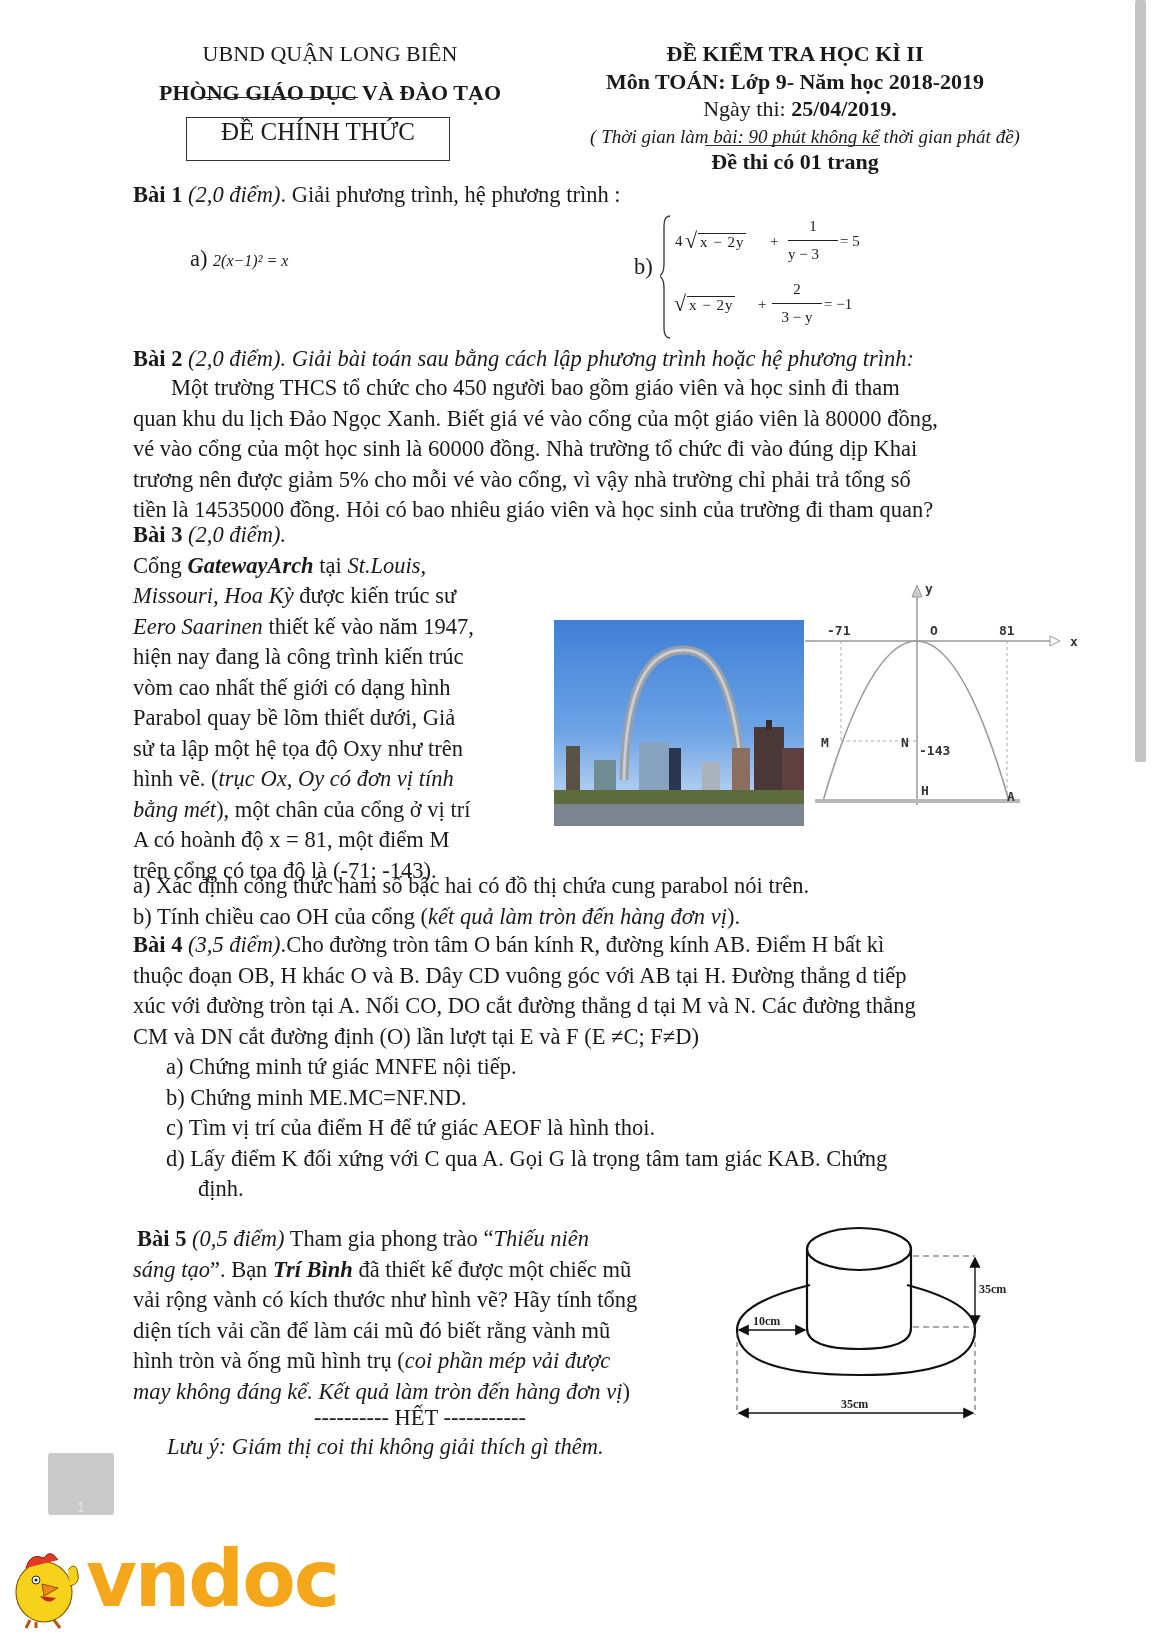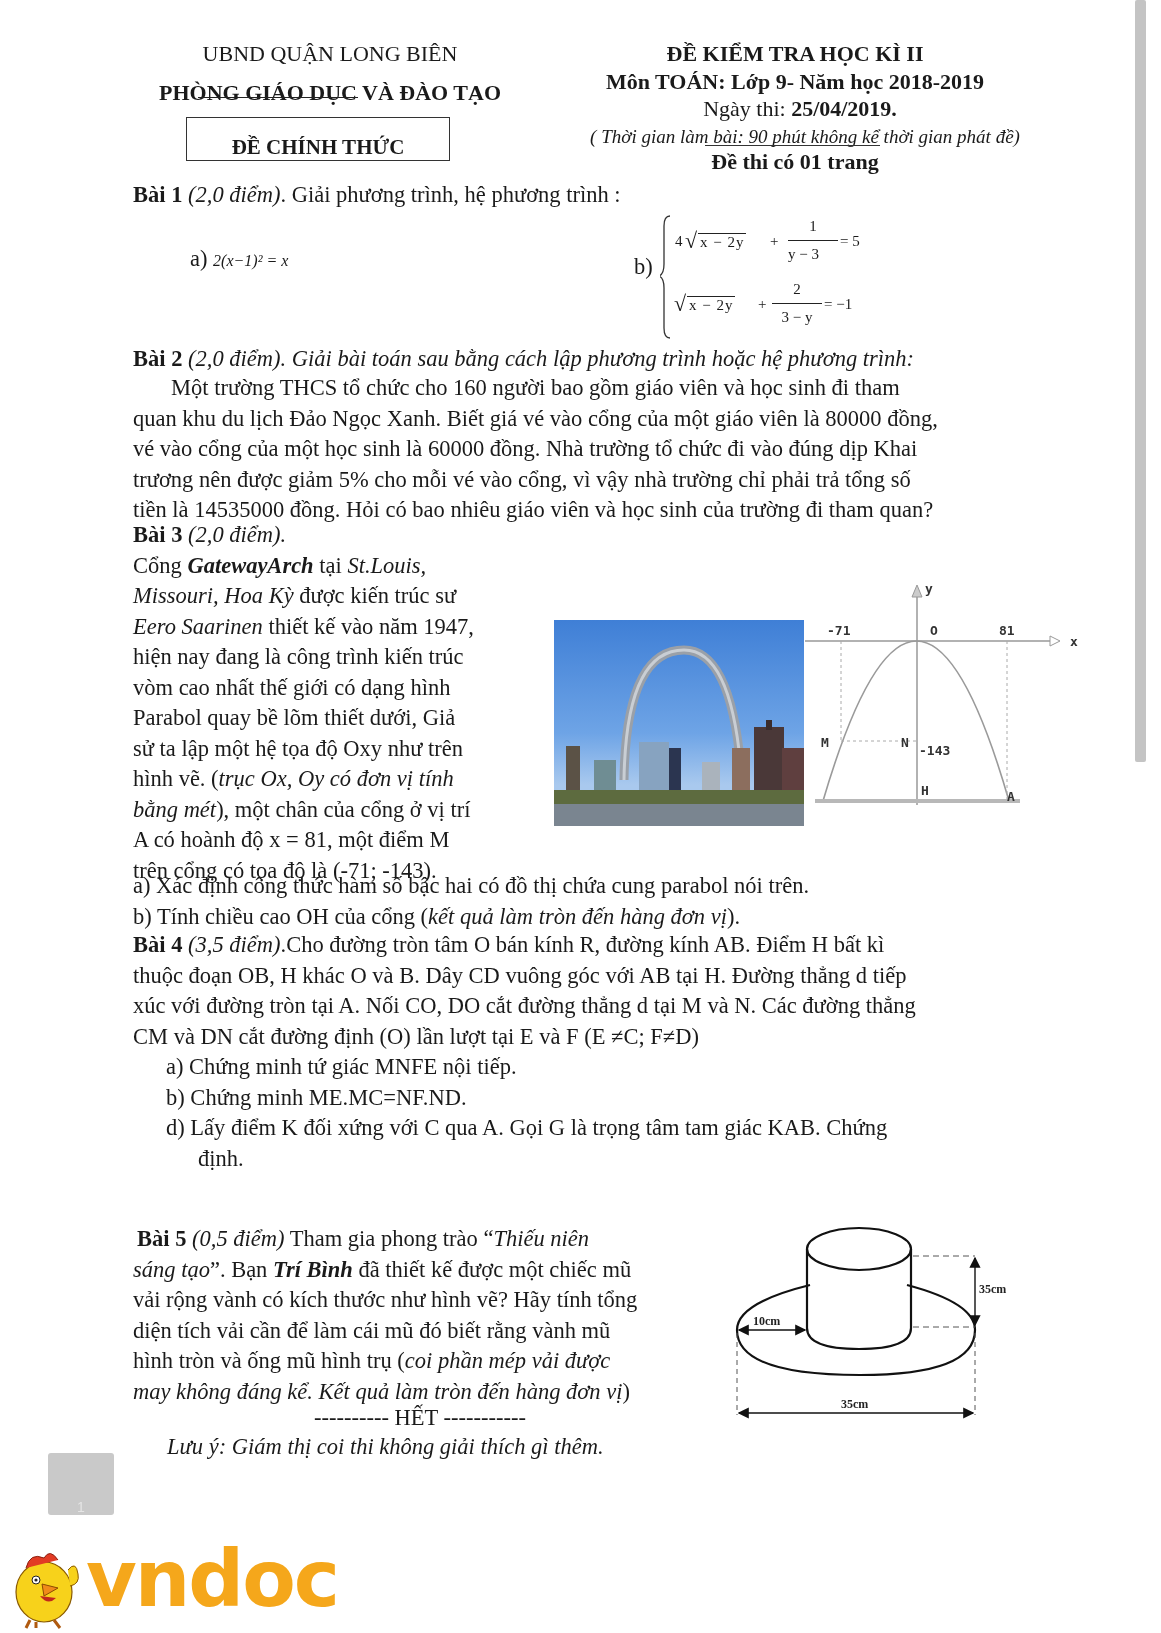--- a/index.html
+++ b/index.html
@@ -4,21 +4,21 @@
 <style>
   html, body { margin:0; padding:0; background:#ffffff; }
   body { width:1161px; height:1633px; position:relative; overflow:hidden;
          font-family:"Liberation Serif", "DejaVu Serif", serif; color:#1a1a1a; }
   .abs { position:absolute; }
   .hdr { font-size:22px; text-align:center; line-height:28px; }
   .b { font-weight:bold; }
   .i { font-style:italic; }
   .txt { font-size:22.5px; line-height:30.5px; }
   .official-box { border:1.5px solid #333; width:262px; height:42px; display:flex;
-                  align-items:flex-end; justify-content:center; font-weight:bold; font-size:21px; }
+                  align-items:flex-start; justify-content:center; font-weight:normal; font-size:25px; }
   .math { font-family:"Liberation Serif", serif; font-size:15px; }
   .scrollbar { background:#c4c4c4; border-radius:2px; }
   .page-badge { background:#c9c9c9; border-radius:3px; color:#e5e5e5; font-family:"Liberation Sans", sans-serif;
                 font-size:14px; display:flex; align-items:flex-end; justify-content:center; }
   .logo-text { font-family:"DejaVu Sans", sans-serif; font-weight:bold; color:#f5a71b; font-size:78px; letter-spacing:-2px; line-height:1; }
   .photo { overflow:hidden; background:linear-gradient(180deg,#3f7fd6 0%, #6ea4e6 55%, #a9c9ee 80%); }
 </style>
 </head>
 <body>
 
@@ -66,21 +66,21 @@
   <span class="abs" style="left:100px;top:18px;width:50px;border-top:1px solid #222;"></span>
   <span class="abs" style="left:100px;top:24px;width:50px;text-align:center;">3 − y</span>
   <span class="abs" style="left:152px;top:11px;">= −1</span>
 </div>
 
 <div class="abs txt" style="left:133px;top:344px;width:950px;">
   <span class="b">Bài 2</span>
   <span class="i">(2,0 điểm)</span><span class="i">. Giải bài toán sau bằng cách lập phương trình hoặc hệ phương trình:</span>
 </div>
 <div class="abs txt" style="left:133px;top:373px;width:920px;">
-  <div style="padding-left:38px;white-space:nowrap;">Một trường THCS tổ chức cho 160 người bao gồm giáo viên và học sinh đi tham</div>
+  <div style="padding-left:38px;white-space:nowrap;">Một trường THCS tổ chức cho 450 người bao gồm giáo viên và học sinh đi tham</div>
   <div style="white-space:nowrap;">quan khu du lịch Đảo Ngọc Xanh. Biết giá vé vào cổng của một giáo viên là 80000 đồng,</div>
   <div style="white-space:nowrap;">vé vào cổng của một học sinh là 60000 đồng. Nhà trường tổ chức đi vào đúng dịp Khai</div>
   <div style="white-space:nowrap;">trương nên được giảm 5% cho mỗi vé vào cổng, vì vậy nhà trường chỉ phải trả tổng số</div>
   <div style="white-space:nowrap;">tiền là 14535000 đồng. Hỏi có bao nhiêu giáo viên và học sinh của trường đi tham quan?</div>
 </div>
 
 <div class="abs txt" style="left:133px;top:520px;width:420px;">
   <div><span class="b">Bài 3</span> <span class="i">(2,0 điểm).</span></div>
   <div style="white-space:nowrap;"><span>Cổng </span><span class="b i">GatewayArch</span><span> tại </span><span class="i">St.Louis,</span></div>
   <div style="white-space:nowrap;"><span class="i">Missouri, Hoa Kỳ</span><span>  được kiến trúc sư</span></div>
@@ -140,20 +140,21 @@
   <div style="white-space:nowrap;"><span>b) Tính chiều cao OH của cổng (</span><span class="i">kết quả làm tròn đến hàng đơn vị</span><span>).</span></div>
 </div>
 
 <div class="abs txt" style="left:133px;top:930px;width:930px;">
   <div style="white-space:nowrap;"><span class="b">Bài 4</span> <span class="i">(3,5 điểm)</span><span>.Cho đường tròn tâm O bán kính R, đường kính AB. Điểm H bất kì</span></div>
   <div style="white-space:nowrap;">thuộc đoạn OB, H khác O và B. Dây CD vuông góc với AB tại H. Đường thẳng d tiếp</div>
   <div style="white-space:nowrap;">xúc với đường tròn tại A. Nối CO, DO cắt đường thẳng d tại M và N. Các đường thẳng</div>
   <div style="white-space:nowrap;">CM và DN cắt đường định (O) lần lượt tại E và F (E ≠C; F≠D)</div>
   <div style="white-space:nowrap;padding-left:33px;">a)  Chứng minh tứ giác MNFE nội tiếp.</div>
   <div style="white-space:nowrap;padding-left:33px;">b)  Chứng minh ME.MC=NF.ND.</div>
+  <div style="white-space:nowrap;padding-left:33px;">c)  Tìm vị trí của điểm H để tứ giác AEOF là hình thoi.</div>
   <div style="white-space:nowrap;padding-left:33px;">d)  Lấy điểm K đối xứng với C qua A. Gọi G là trọng tâm tam giác KAB. Chứng</div>
   <div style="white-space:nowrap;padding-left:65px;">định.</div>
 </div>
 
 <div class="abs txt" style="left:137px;top:1224px;width:590px;">
   <div style="white-space:nowrap;"><span class="b">Bài 5</span> <span class="i">(0,5 điểm)</span><span> Tham gia phong trào “</span><span class="i">Thiếu niên</span></div>
   <div style="white-space:nowrap;margin-left:-4px;"><span class="i">sáng tạo</span><span>”. Bạn </span><span class="b i">Trí Bình</span><span> đã thiết kế được một chiếc mũ</span></div>
   <div style="white-space:nowrap;margin-left:-4px;">vải rộng vành có kích thước như hình vẽ? Hãy tính tổng</div>
   <div style="white-space:nowrap;margin-left:-4px;">diện tích vải cần để làm cái mũ đó biết rằng vành mũ</div>
   <div style="white-space:nowrap;margin-left:-4px;"><span>hình tròn và ống mũ hình trụ (</span><span class="i">coi phần mép vải được</span></div>

